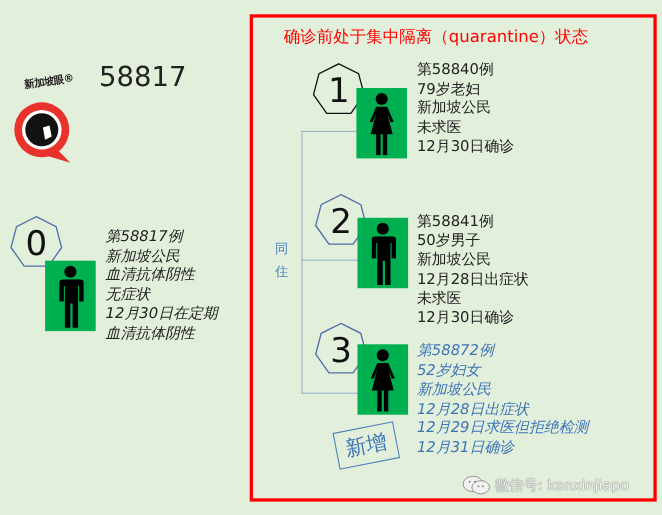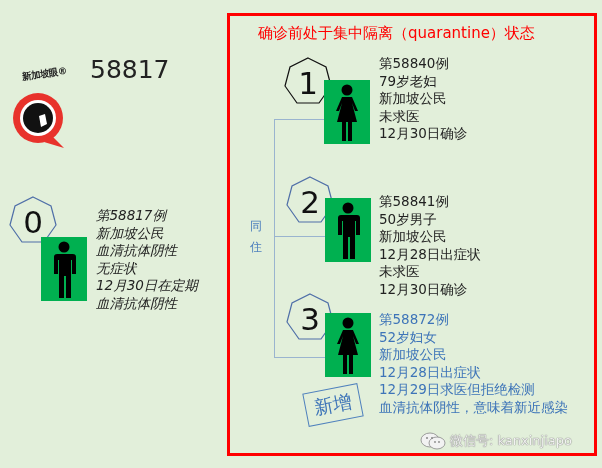--- a/index.html
+++ b/index.html
@@ -34,21 +34,21 @@
   .hept { width:48px; height:50px; }
   .hept svg { position:absolute; left:0; top:0; }
   .hept-num {
     position:absolute; left:0; top:0; width:100%; height:100%;
     display:flex; align-items:center; justify-content:center;
     font-size:31px; color:#111; padding-top:2px; box-sizing:border-box;
   }
   .figbox { width:46px; height:64px; background:#00b050; }
   .figbox svg { display:block; margin:4px auto 0; }
   .info { font-size:13.5px; line-height:17.6px; white-space:nowrap; color:#222; }
-  .info.blue { color:#3d74b8; }
+  .info.blue { color:#3d74b8;font-style:italic; }
   .info div { height:17.6px; }
   .stamp {
     left:305px; top:388px; width:54px; height:32px;
     border:1px solid #4f81bd; color:#3d74b8; font-size:19px;
     display:flex; align-items:center; justify-content:center;
     transform:rotate(-11deg);
   }
   .watermark {
     left:420px; top:432px; font-size:13px; color:#f2f2f2; white-space:nowrap;
     text-shadow:0 0 1px #777, 0 0 1px #777;
@@ -153,21 +153,21 @@
     <circle cx="15" cy="6" r="5.5" fill="#000"></circle>
     <path d="M10 13 h10 l6 14 h-3 l-3 -8 l5 19 h-5 v19 h-4 v-19 h-2 v19 h-4 v-19 h-5 l5 -19 l-3 8 h-3 z" fill="#000"></path>
   </svg>
 </div>
 <div class="abs info blue" style="left:379px;top:311px;">
   <div>第58872例</div>
   <div>52岁妇女</div>
   <div>新加坡公民</div>
   <div>12月28日出症状</div>
   <div>12月29日求医但拒绝检测</div>
-  <div>血清抗体阴性，意味着新近感染</div>
+  <div>12月31日确诊</div>
 </div>
 
 <div class="abs stamp">新增</div>
 
 <div class="abs watermark">
   <svg width="26" height="18" viewBox="0 0 26 18">
     <ellipse cx="10" cy="8" rx="9" ry="7" fill="#f2f2f2" stroke="#888" stroke-width="0.8"></ellipse>
     <ellipse cx="17" cy="11" rx="8" ry="6" fill="#f2f2f2" stroke="#888" stroke-width="0.8"></ellipse>
     <circle cx="7" cy="6" r="1" fill="#888"></circle>
       <circle cx="12" cy="6" r="1" fill="#888"></circle>

